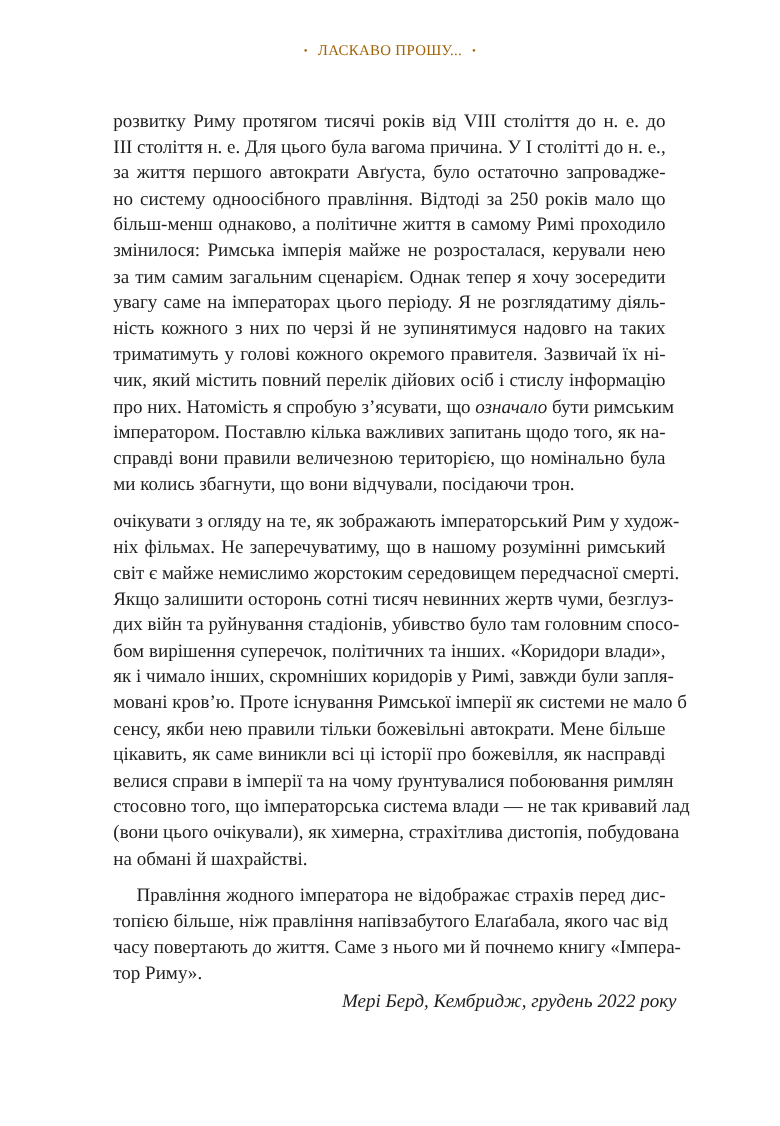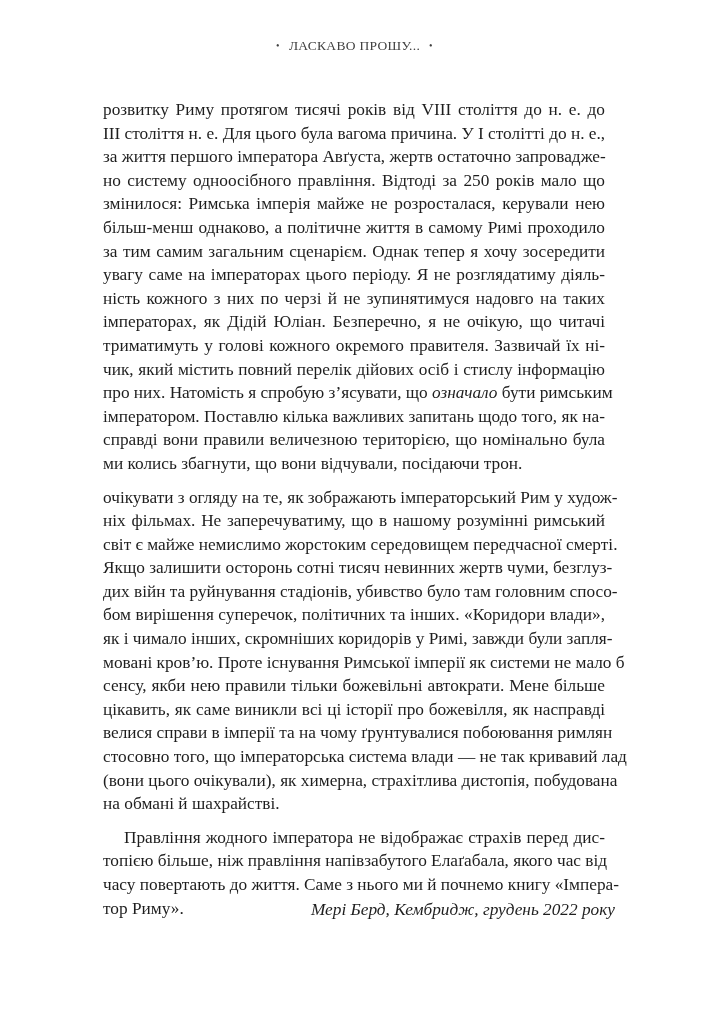--- a/index.html
+++ b/index.html
@@ -17,21 +17,21 @@
     }
     .running-head {
       position: absolute;
       top: 38px;
       left: 0;
       width: 709px;
       text-align: center;
       font-family: "Liberation Serif", serif;
       font-size: 13.5px;
       letter-spacing: 0.3px;
-      color: #404040;
+      color: #a16207;
     }
     .running-head .bullet {
       display: inline-block;
       margin: 0 9px;
       font-size: 10px;
       vertical-align: 1px;
     }
     .body-text {
       position: absolute;
       top: 88px;
@@ -77,28 +77,27 @@
 <body>
 
 <div class="running-head">
   <span class="bullet">•</span><span>ЛАСКАВО ПРОШУ...</span><span class="bullet">•</span>
 </div>
 
 <div class="body-text" id="body-text">
     <p>
       <span class="line">розвитку Риму протягом тисячі років від VIII століття до н. е. до</span>
       <span class="line">III століття н. е. Для цього була вагома причина. У I столітті до н. е.,</span>
-      <span class="line">за життя першого імператора Авґуста, жертв остаточно запровадже-</span>
+      <span class="line">за життя першого автократи Авґуста, було остаточно запровадже-</span>
       <span class="line">но систему одноосібного правління. Відтоді за 250 років мало що</span>
+      <span class="line">більш-менш однаково, а політичне життя в самому Римі проходило</span>
       <span class="line">змінилося: Римська імперія майже не розросталася, керували нею</span>
-      <span class="line">більш-менш однаково, а політичне життя в самому Римі проходило</span>
       <span class="line">за тим самим загальним сценарієм. Однак тепер я хочу зосередити</span>
       <span class="line">увагу саме на імператорах цього періоду. Я не розглядатиму діяль-</span>
       <span class="line">ність кожного з них по черзі й не зупинятимуся надовго на таких</span>
-      <span class="line">імператорах, як Дідій Юліан. Безперечно, я не очікую, що читачі</span>
       <span class="line">триматимуть у голові кожного окремого правителя. Зазвичай їх ні-</span>
       <span class="line">чик, який містить повний перелік дійових осіб і стислу інформацію</span>
       <span class="line">про них. Натомість я спробую з’ясувати, що <em>означало</em> бути римським</span>
       <span class="line">імператором. Поставлю кілька важливих запитань щодо того, як на-</span>
       <span class="line">справді вони правили величезною територією, що номінально була</span>
       <span class="line last">ми колись збагнути, що вони відчували, посідаючи трон.</span>
     </p>
     <p>
       <span class="line">очікувати з огляду на те, як зображають імператорський Рим у худож-</span>
       <span class="line">ніх фільмах. Не заперечуватиму, що в нашому розумінні римський</span>

